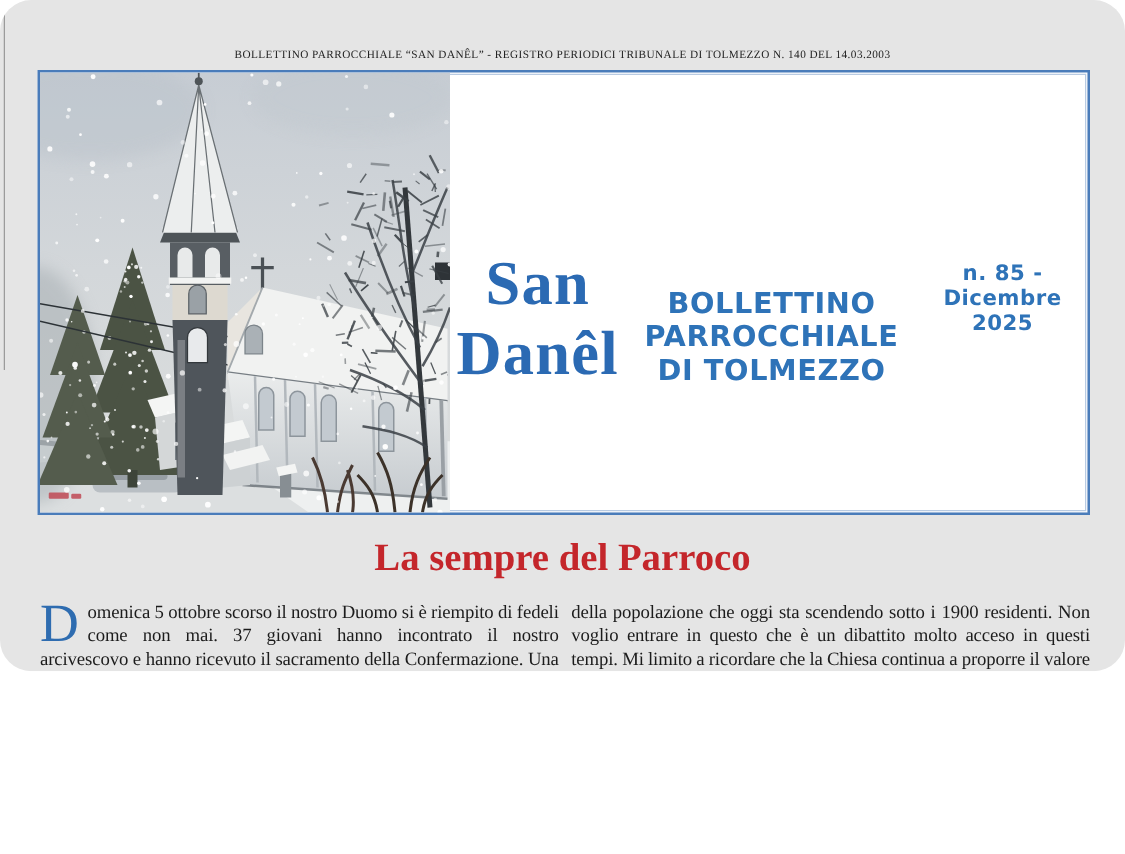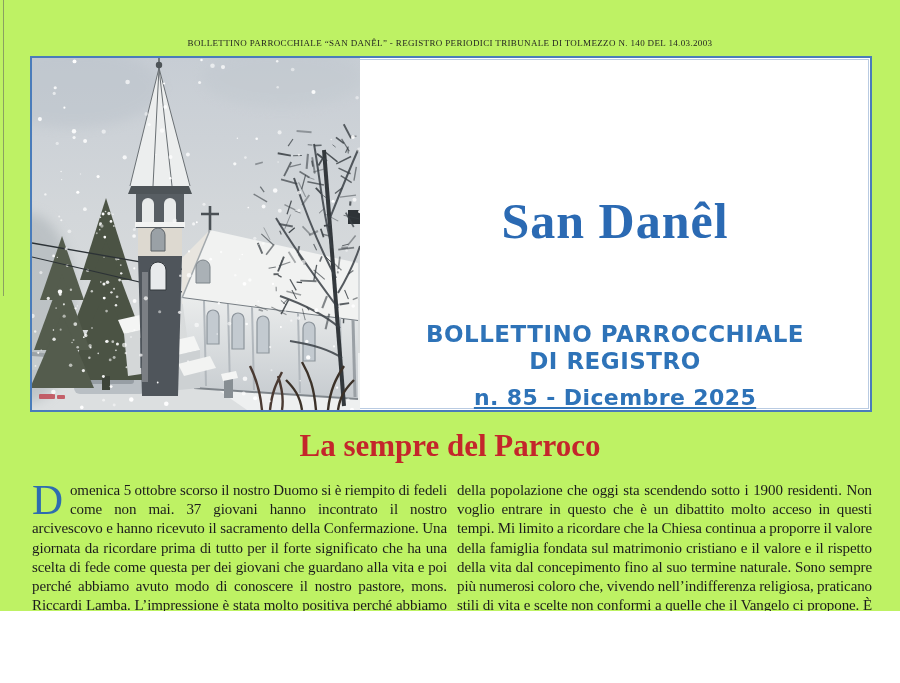--- a/index.html
+++ b/index.html
@@ -1,19 +1,19 @@
 <!DOCTYPE html>
 <html><head>
 <meta charset="utf-8">
 <style>
   * { margin:0; padding:0; box-sizing:border-box; }
   body { background:#ffffff; font-family:"Liberation Serif", serif; }
   .page {
-    position:relative; width:900px; height:611px;
-    background:#bef264; overflow:hidden;
+    position:relative; width:900px; height:537px;
+    background:#e5e5e5; overflow:hidden;border-radius:25px;
   }
   .scan-line {
     position:absolute; left:3px; top:0; width:1px; height:296px;
     background:#5f5f5f; opacity:.55;
   }
   .masthead {
     position:absolute; top:38px; left:0; width:100%;
     text-align:center; font-size:9px; letter-spacing:.35px;
     color:#1f1f1f; font-family:"Liberation Serif", serif;
   }
@@ -21,40 +21,40 @@
     position:absolute; left:30px; top:56px; width:842px; height:356px;
     border:2px solid #4a7cba; background:#ffffff;
     box-shadow: inset 0 0 0 1px #ffffff, inset 0 0 0 2px #b9cbe2;
   }
   .photo-wrap {
     position:absolute; left:0; top:0; width:328px; height:352px;
     overflow:hidden;
   }
   .header-right {
     position:absolute; left:328px; top:0; right:0; bottom:0;
-    display:flex; flex-direction:column; align-items:center; text-align:center;justify-content:flex-end;
+    display:flex; flex-direction:row; align-items:center; text-align:center;
   }
   .title {
     margin-top:40px; font-family:"Liberation Serif", serif;
     font-size:50px; font-weight:bold; color:#2b6ab3; line-height:56px;
     letter-spacing:1px;
   }
   .motto {
     margin-top:40px; font-family:"Liberation Serif", serif;
     font-size:30px; font-weight:bold; font-style:italic; color:#a8262c;
     line-height:37px;
   }
   .subtitle {
     margin-top:72px; font-family:"DejaVu Sans", sans-serif;
     font-size:23px; font-weight:bold; color:#2e73b8; line-height:27px;
     letter-spacing:.5px;
   }
   .issue {
     margin-top:10px; font-family:"DejaVu Sans", sans-serif;
-    font-size:22px; font-weight:bold; color:#2e73b8; letter-spacing:.4px;text-decoration:underline;
+    font-size:17px; font-weight:bold; color:#2e73b8; letter-spacing:.4px;
   }
   .article-heading {
     position:absolute; top:428px; left:0; width:100%; text-align:center;
     font-family:"Liberation Serif", serif; font-size:31px; font-weight:bold;
     color:#c4262b;
   }
   .columns {
     position:absolute; top:481px; left:32px; width:840px;
     display:flex; gap:10px;
   }
@@ -522,21 +522,21 @@
             <circle cx="238.1" cy="343.3" r="1.01" fill="#ffffff" opacity="0.60"></circle>
             <circle cx="271.5" cy="204.0" r="2.16" fill="#ffffff" opacity="0.64"></circle>
           </g>
       </svg>
     </div>
 
     <div class="header-right">
       <div class="title">San Danêl</div>
       <div class="subtitle">
         <div>BOLLETTINO PARROCCHIALE</div>
-        <div>DI REGISTRO</div>
+        <div>DI TOLMEZZO</div>
       </div>
       <div class="issue">n. 85 - Dicembre 2025</div>
     </div>
   </div>
 
   <div class="article-heading">La sempre del Parroco</div>
 
   <div class="columns">
     <div class="col">
       <p><span class="dropcap">D</span><span>omenica 5 ottobre scorso il nostro Duomo si è riempito di fedeli come non mai. 37 giovani hanno incontrato il nostro arcivescovo e hanno ricevuto il sacramento della Confermazione. Una giornata da ricordare prima di tutto per il forte significato che ha una scelta di fede come questa per dei giovani che guardano alla vita e poi perché abbiamo avuto modo di conoscere il nostro pastore, mons. Riccardi Lamba. L’impressione è stata molto positiva perché abbiamo incontrato un uomo di grande fede e umiltà che sa parlare al cuore delle persone semplici, un pastore che viene dall’esperienza di parroco nei rioni romani.</span></p>

